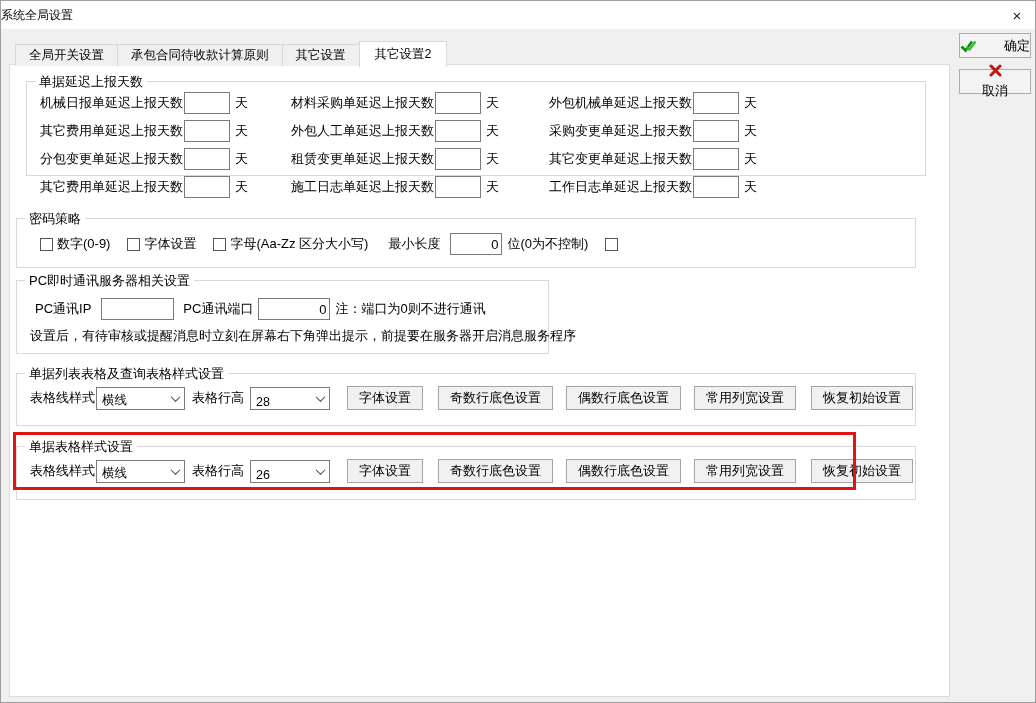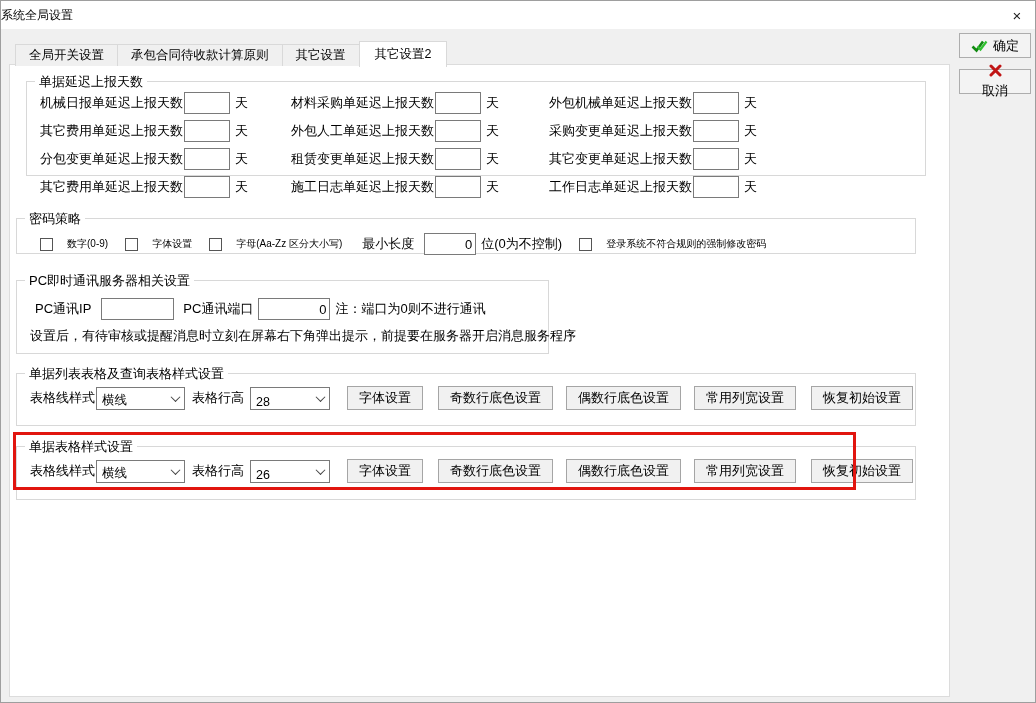--- a/index.html
+++ b/index.html
@@ -27,21 +27,21 @@
   .dgrid { display: grid; grid-template-columns: 251px 258px auto; row-gap: 6px;
            padding: 10px 0 0 13px; }
   .dcell { display: flex; align-items: center; height: 22px; }
   .dlabel { width: 144px; font-size: 13px; white-space: nowrap; }
   .dinput { width: 46px; height: 22px; border: 1px solid #7a7a7a; background: #fff;
             font-size: 13px; padding: 0 3px; font-family: inherit; }
   .unit { margin-left: 5px; font-size: 13px; }
   
   .hrow { display: flex; align-items: center; white-space: nowrap; }
   .cb { width: 13px; height: 13px; border: 1px solid #555; background: #fff; flex: 0 0 auto; }
-  .cblabel { margin-left: 14px; font-size: 10px; }
+  .cblabel { margin-left: 4px; font-size: 13px; }
   .num-input { height: 22px; border: 1px solid #7a7a7a; background: #fff; font-size: 13px;
                padding: 0 3px; text-align: right; font-family: inherit; }
   .txt-input { height: 22px; border: 1px solid #7a7a7a; background: #fff; font-size: 13px;
                padding: 0 3px; font-family: inherit; }
   .note-text { font-size: 13px; }
   
   .combo { position: relative; height: 23px; border: 1px solid #7a7a7a; background: #fff;
            display: flex; align-items: flex-end; padding: 0 18px 0 5px; font-size: 12.5px; }
   .combo .chev { position: absolute; right: 1px; top: 1px; bottom: 1px; width: 15px;
                  display: flex; align-items: center; justify-content: center; }
@@ -137,34 +137,33 @@
           <span class="unit">天</span>
         </div>
         <div class="dcell">
           <span class="dlabel">工作日志单延迟上报天数</span>
           <input class="dinput" value="" style="">
           <span class="unit">天</span>
         </div>
       </div>
     </div>
 
-    <div class="group" style="left:6px; top:153px; width:900px; height:36px;">
+    <div class="group" style="left:6px; top:153px; width:900px; height:50px;">
       <span class="group-title">密码策略</span>
       <div class="hrow" style="padding-left:23px; margin-top:14px;">
         <span class="cb"></span>
         <span class="cblabel">数字(0-9)</span>
         <span class="cb" style="margin-left:17px;"></span>
         <span class="cblabel">字体设置</span>
         <span class="cb" style="margin-left:17px;"></span>
         <span class="cblabel">字母(Aa-Zz  区分大小写)</span>
         <span class="note-text" style="margin-left:20px;">最小长度</span>
         <input class="num-input" style="width: 52px; margin-left: 10px;" value="0">
         <span class="note-text" style="margin-left:5px;">位(0为不控制)</span>
         <span class="cb" style="margin-left:17px;"></span>
-        <span class="cblabel">登录系统不符合规则的强制修改密码</span>
       </div>
     </div>
 
     <div class="group" style="left:6px; top:215px; width:533px; height:74px;">
       <span class="group-title">PC即时通讯服务器相关设置</span>
       <div class="hrow" style="padding-left:18px; margin-top:17px;">
         <span class="note-text">PC通讯IP</span>
         <input class="txt-input" style="width: 73px; margin-left: 10px;" value="">
         <span class="note-text" style="margin-left:9px;">PC通讯端口</span>
         <input class="num-input" style="width: 72px; margin-left: 5px;" value="0">
@@ -220,21 +219,21 @@
         <button class="wbtn" style="margin-left:13px;">偶数行底色设置</button>
         <button class="wbtn" style="margin-left:13px;">常用列宽设置</button>
         <button class="wbtn" style="margin-left:15px;">恢复初始设置</button>
       </div>
     </div>
 
   </div>
 
   <div class="red-box"></div>
 
-  <button class="side-btn" style="top:32px;">
+  <button class="side-btn" style="top:32px;justify-content:space-between;">
     <span>
       <svg class="icon-svg" width="17" height="14" viewBox="0 0 17 14">
         <path d="M1.5 7.5 L5.5 11.5 L12 2.5" fill="none" stroke="#128a12" stroke-width="2.6"></path>
         <path d="M6.5 7.5 L9.5 10.5 L15.5 2.5" fill="none" stroke="#2fc02f" stroke-width="2.2"></path>
       </svg>
     </span>
     <span>确定</span>
   </button>
   <button class="side-btn" style="top:68px;flex-direction:column;">
     <span>

